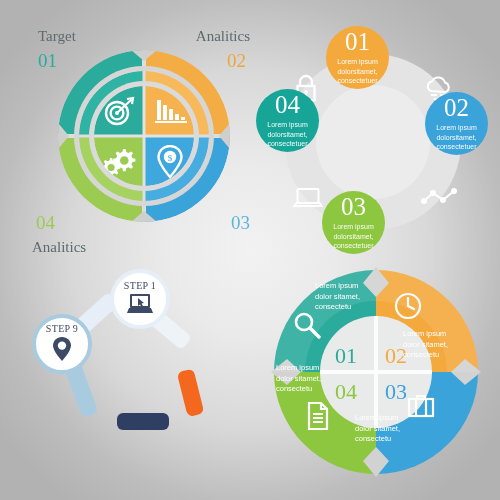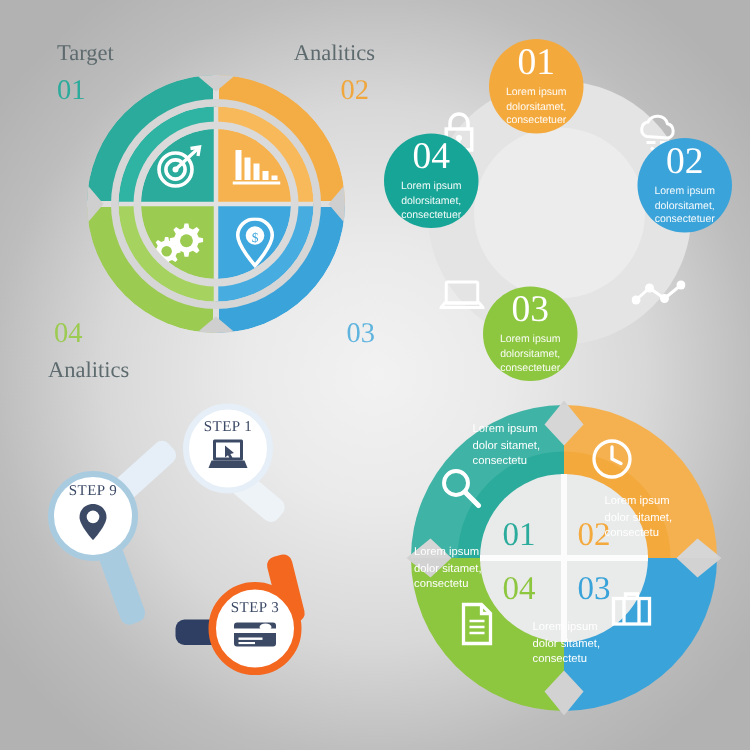--- a/index.html
+++ b/index.html
@@ -200,45 +200,33 @@
   </div>
 
   <div class="panel" id="bl">
 
     <div class="conn" style="left:58px;top:56px;width:46px;height:17px;background:#e6eff7;transform:rotate(-42deg);"></div>
     <div class="conn" style="left:125px;top:38px;width:52px;height:17px;background:#eef3f7;transform:rotate(40deg);"></div>
     <div class="conn" style="left:163px;top:98px;width:46px;height:17px;background:#f4671f;transform:rotate(76deg);"></div>
     <div class="conn" style="left:95px;top:149px;width:52px;height:17px;background:#2f3f63;"></div>
     <div class="conn" style="left:50px;top:92px;width:54px;height:17px;background:#a9cbe0;transform:rotate(70deg);"></div>
 
-    <div class="step" style="left:100px;top:5px;width:60px;height:60px;border:4px solid #e6eff7;box-sizing:border-box;text-align:right;">
+    <div class="step" style="left:88px;top:5px;width:60px;height:60px;border:4px solid #e6eff7;box-sizing:border-box;text-align:right;">
       <div class="lab">STEP 1</div>
       <div>
         <svg width="28" height="22" viewBox="0 0 28 22">
           <rect x="4" y="1" width="20" height="14" rx="1" fill="#3c4a66"></rect>
           <rect x="6" y="3" width="16" height="10" fill="#fff"></rect>
           <path d="M12 5 l6 5 -2.4 .6 1.4 2.6 -1.6 .9 -1.4-2.6 -2 1.5 Z" fill="#3c4a66"></path>
           <path d="M1 20 h26 l-2 -5 h-22 Z" fill="#3c4a66"></path>
         </svg>
       </div>
     </div>
 
 
-    <div class="step" style="left:117px;top:124px;width:62px;height:62px;border:5px solid #f4671f;box-sizing:border-box;">
-      <div class="lab">STEP 3</div>
-      <div>
-        <svg width="30" height="20" viewBox="0 0 30 20">
-          <rect x="1" y="2" width="28" height="16" rx="2" fill="#3c4a66"></rect>
-          <rect x="1" y="6" width="28" height="3" fill="#fff"></rect>
-          <ellipse cx="22" cy="5" rx="4" ry="2.4" fill="#fff"></ellipse>
-          <rect x="4" y="12" width="16" height="1.6" fill="#fff"></rect>
-          <rect x="4" y="15" width="11" height="1.4" fill="#fff"></rect>
-        </svg>
-      </div>
-    </div>
 
 
     <div class="step" style="left:10px;top:50px;width:60px;height:60px;border:4px solid #a9cbe0;box-sizing:border-box;">
       <div class="lab">STEP 9</div>
       <div>
         <svg width="22" height="26" viewBox="0 0 22 26">
           <path d="M11 1 C5.8 1 2 4.9 2 9.6 C2 15.5 11 25 11 25 C11 25 20 15.5 20 9.6 C20 4.9 16.2 1 11 1 Z" fill="#3c4a66"></path>
           <circle cx="11" cy="9.6" r="4.2" fill="#fff"></circle>
         </svg>
       </div>

